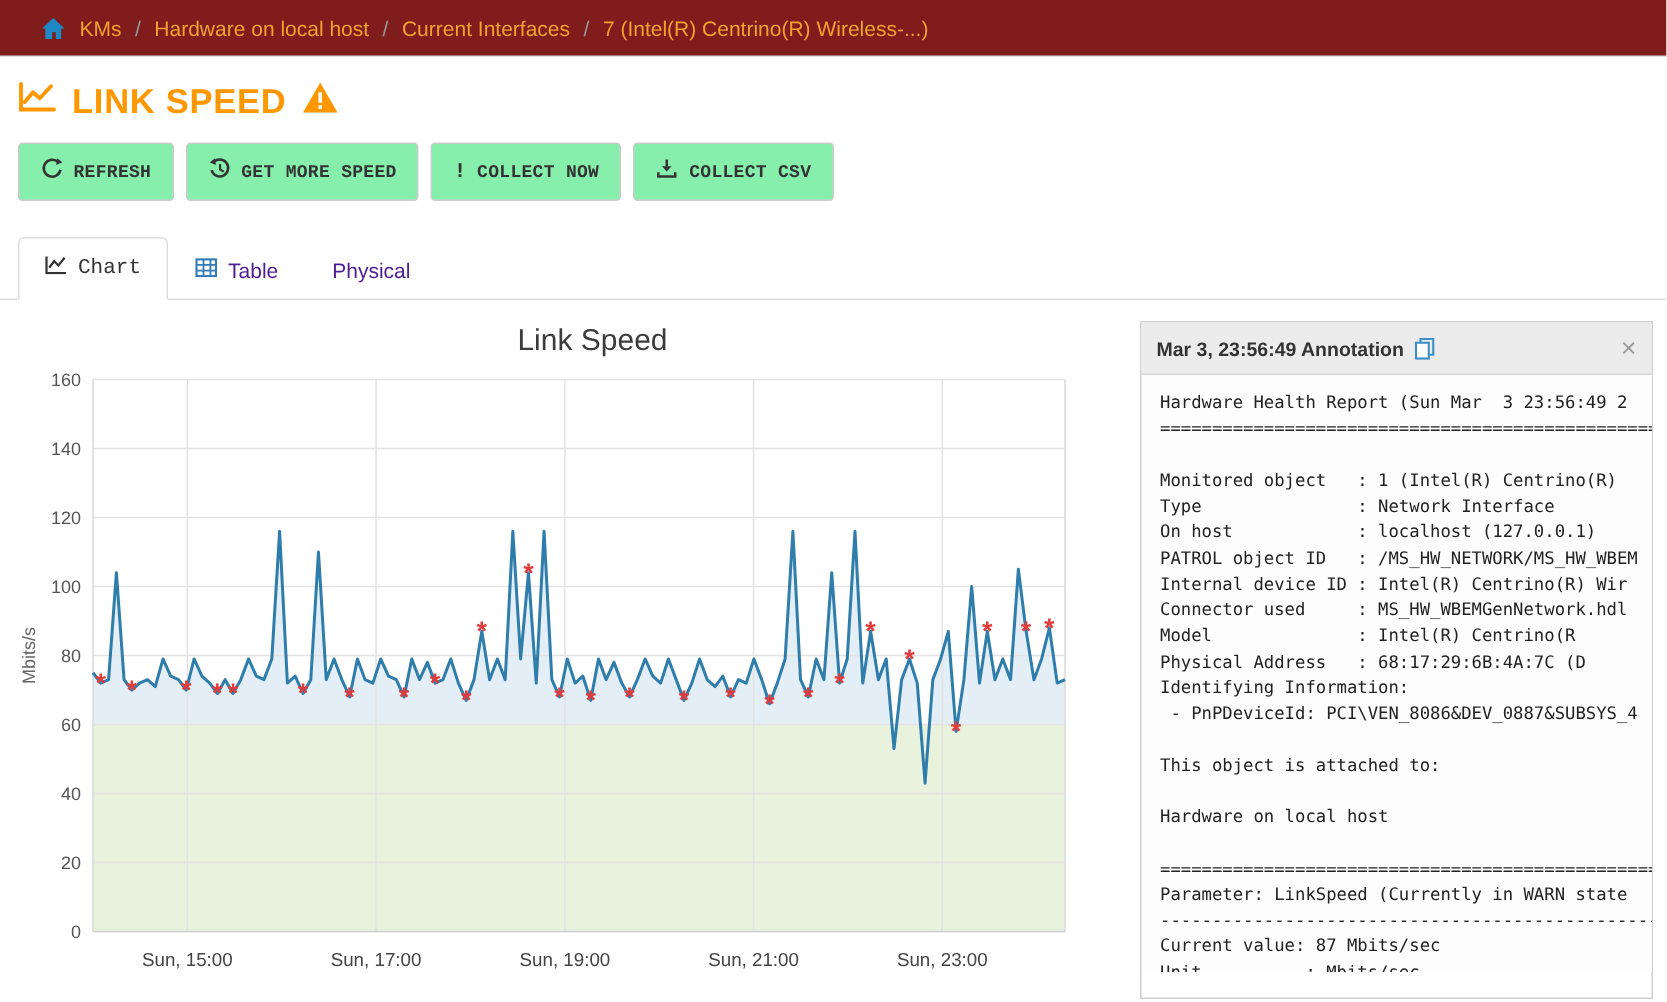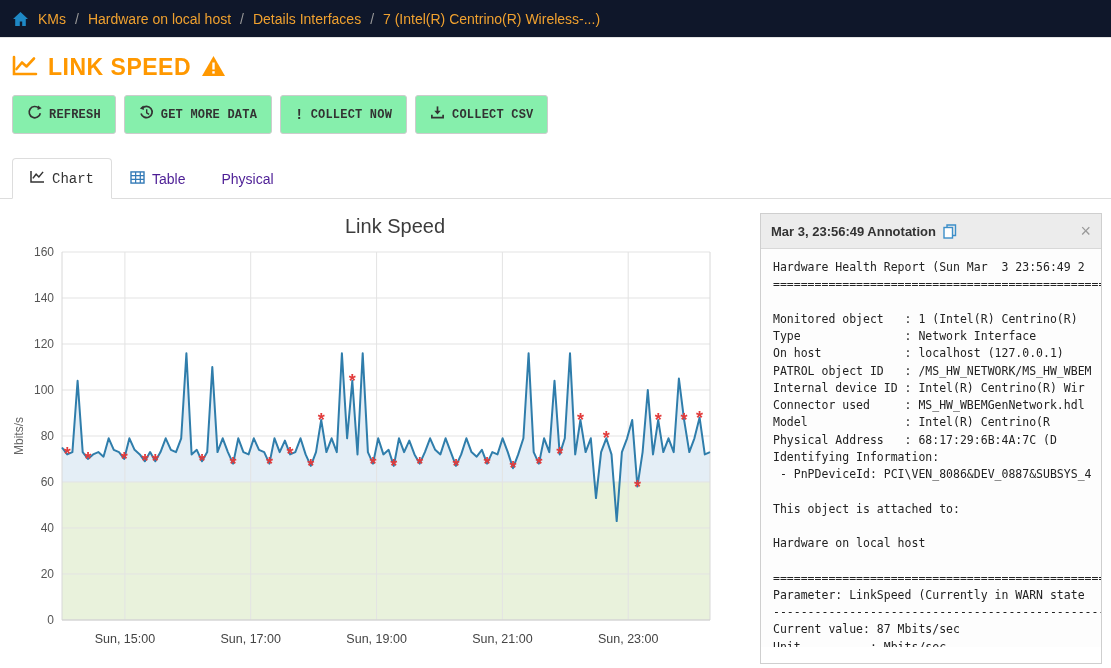--- a/index.html
+++ b/index.html
@@ -1,21 +1,21 @@
 <!DOCTYPE html>
 <html><head>
 <meta charset="utf-8">
 <style>
   * { box-sizing: border-box; }
   html,body { margin:0; padding:0; width:1111px; height:668px; overflow:hidden;
     font-family:"Liberation Sans", sans-serif; background:#fff; color:#333; }
 
   
-  .breadcrumb-bar { height:38px; background:#0f172a; border-bottom:1px solid #e4e4e4;
-    display:flex; align-items:center; padding:0 12px; gap:9px; font-size:14px; }
+  .breadcrumb-bar { height:38px; background:#7f1d1d; border-bottom:1px solid #e4e4e4;
+    display:flex; align-items:center; padding:0 27px; gap:9px; font-size:14px; }
   .breadcrumb-bar a { color:#f0a12f; text-decoration:none; cursor:pointer; }
   .breadcrumb-bar .sep { color:#999; }
   .home { display:flex; align-items:center; cursor:pointer; }
 
   
   .title-row { display:flex; align-items:center; gap:10px; padding:16px 12px 10px 12px; }
   .title-row h1 { margin:0; font-size:23px; font-weight:700; color:#ff9800; letter-spacing:.5px; }
 
   
   .toolbar { display:flex; gap:8px; padding:4px 12px 10px 12px; }
@@ -58,21 +58,21 @@
 <div class="breadcrumb-bar">
   <span class="home">
     <svg width="17" height="16" viewBox="0 0 17 16">
         <path d="M8.5 1 L16 8 h-2.2 v7 h-3.6 v-4.5 h-2.4 V15 H3.2 V8 H1 Z" fill="#1e88c5"></path>
       </svg>
   </span>
   <a>KMs</a>
   <span class="sep">/</span>
   <a>Hardware on local host</a>
   <span class="sep">/</span>
-  <a>Details Interfaces</a>
+  <a>Current Interfaces</a>
   <span class="sep">/</span>
   <a>7 (Intel(R) Centrino(R) Wireless-...)</a>
 </div>
 
 <div class="title-row">
   <span>
     <svg width="26" height="22" viewBox="0 0 26 22">
         <path d="M2 2 v17 h22" fill="none" stroke="#ff9800" stroke-width="2.6" stroke-linecap="round"></path>
         <path d="M4.5 14 L10 7.5 L14.5 11.5 L22 3.5" fill="none" stroke="#ff9800" stroke-width="2.6" stroke-linecap="round" stroke-linejoin="round"></path>
       </svg>
@@ -98,21 +98,21 @@
     <span>REFRESH</span>
   </button>
   <button class="btn">
     <span>
       <svg width="15" height="15" viewBox="0 0 16 16">
           <path d="M3.4 3.6 A6 6 0 1 1 2.2 9" fill="none" stroke="#333" stroke-width="1.8"></path>
           <path d="M4.6 0.6 L0.9 3.6 L5.2 5.4 Z" fill="#333"></path>
           <path d="M8.2 4.6 v3.8 l2.6 1.6" fill="none" stroke="#333" stroke-width="1.5"></path>
         </svg>
     </span>
-    <span>GET MORE DATA</span>
+    <span>GET MORE SPEED</span>
   </button>
   <button class="btn">
     <span class="excl">!</span>
     <span>COLLECT NOW</span>
   </button>
   <button class="btn">
     <span>
       <svg width="15" height="15" viewBox="0 0 16 16">
           <path d="M8 1.5 v6" stroke="#333" stroke-width="1.8" fill="none"></path>
           <path d="M4.6 6.2 L8 10 L11.4 6.2 Z" fill="#333"></path>

